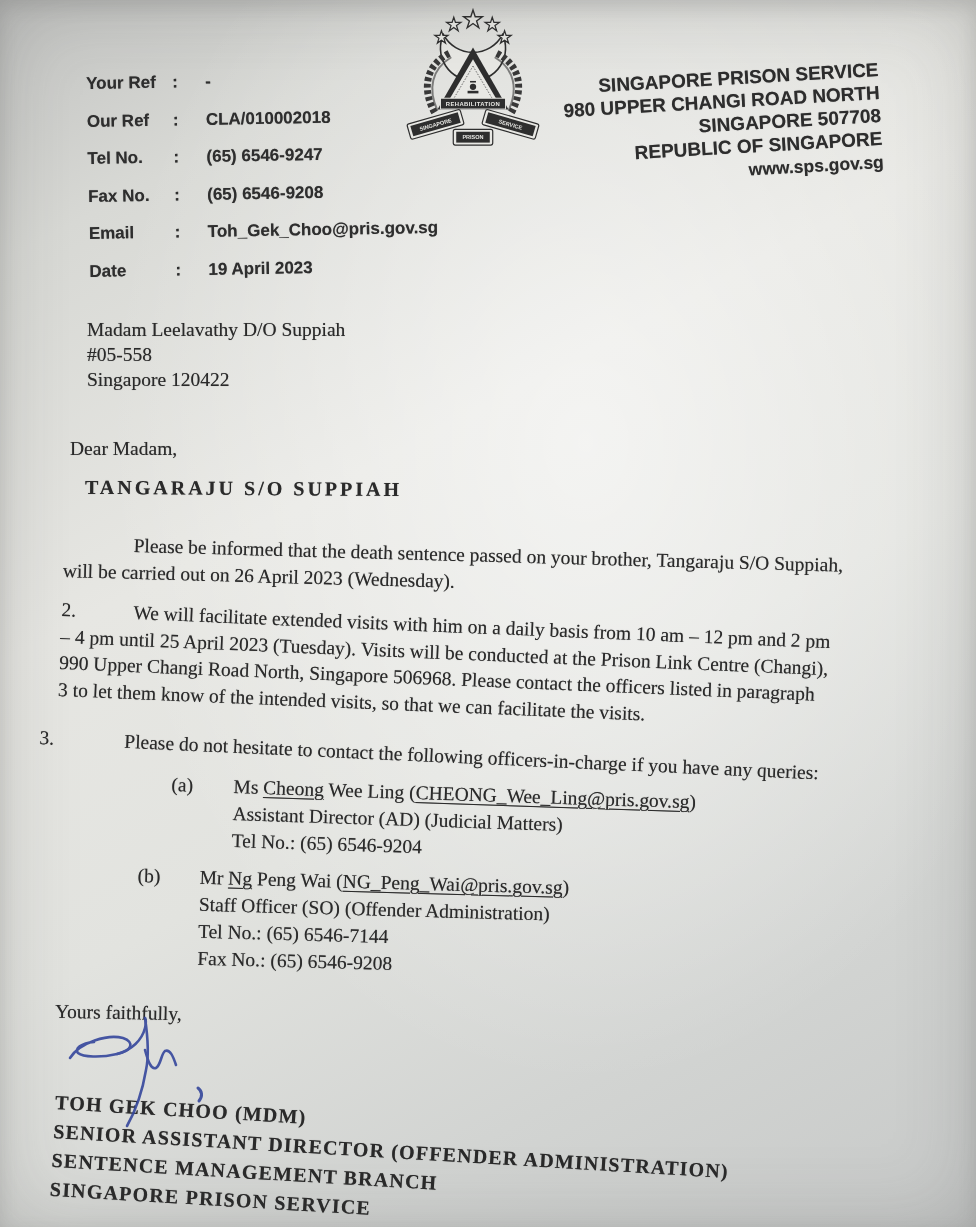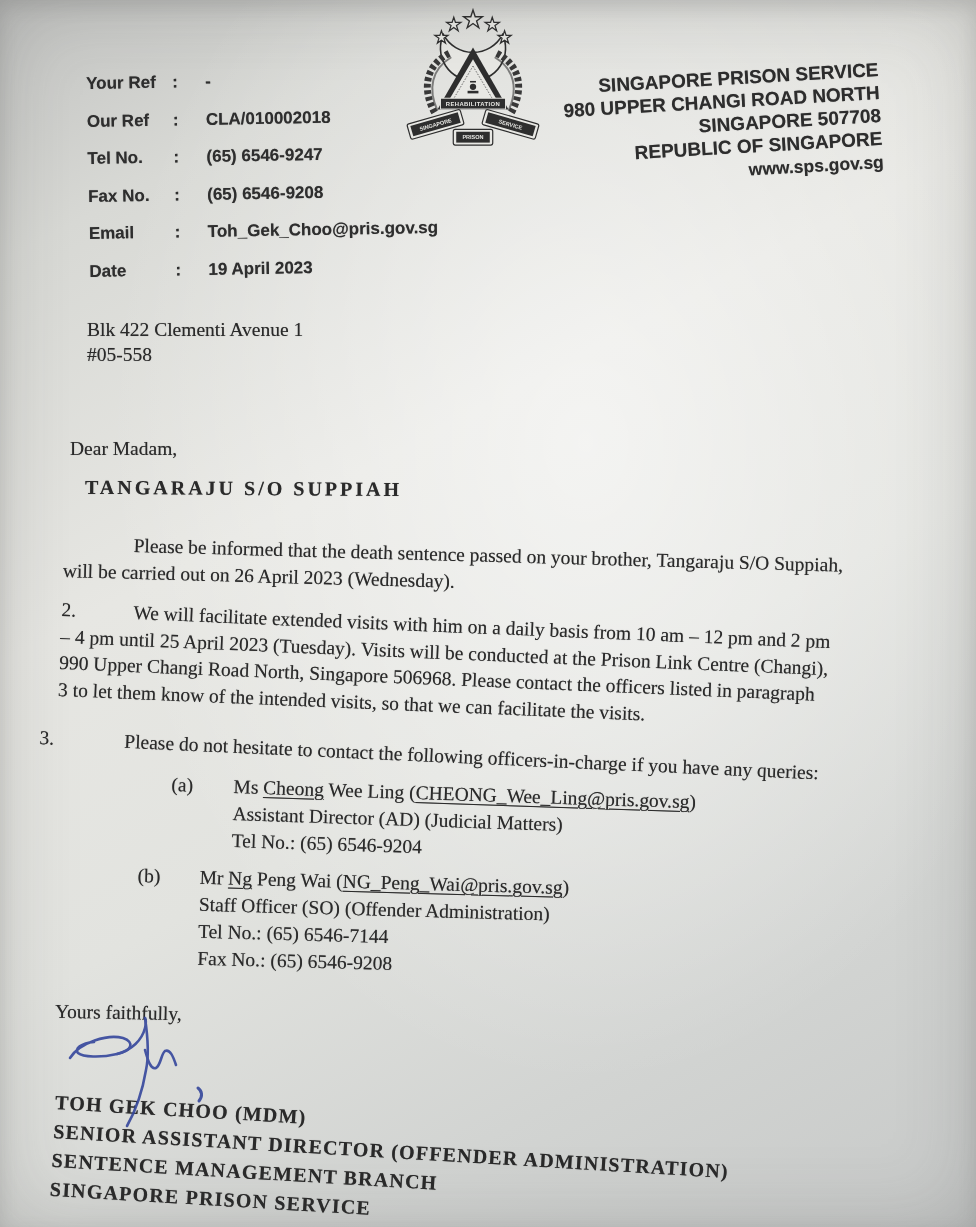--- a/index.html
+++ b/index.html
@@ -151,22 +151,23 @@
 
   <div class="letterhead soft">
     <div>SINGAPORE PRISON SERVICE</div>
     <div>980 UPPER CHANGI ROAD NORTH</div>
     <div>SINGAPORE 507708</div>
     <div>REPUBLIC OF SINGAPORE</div>
     <div class="website">www.sps.gov.sg</div>
   </div>
 
   <div class="recipient soft">
-      <div class="tline">Blk 422 Clementi Avenue 1</div>
+      <div class="tline">Madam Leelavathy D/O Suppiah</div>
       <div class="tline">#05-558</div>
+      <div class="tline">Singapore 120422</div>
     </div>
 
   <div class="salutation soft">Dear Madam,</div>
   <div class="subject soft">TANGARAJU S/O SUPPIAH</div>
 
   <div class="para p1 soft">
     <div class="plines">
         <div class="tline">Please be informed that the death sentence passed on your brother, Tangaraju S/O Suppiah,</div>
         <div class="tline">will be carried out on 26 April 2023 (Wednesday).</div>
       </div>

